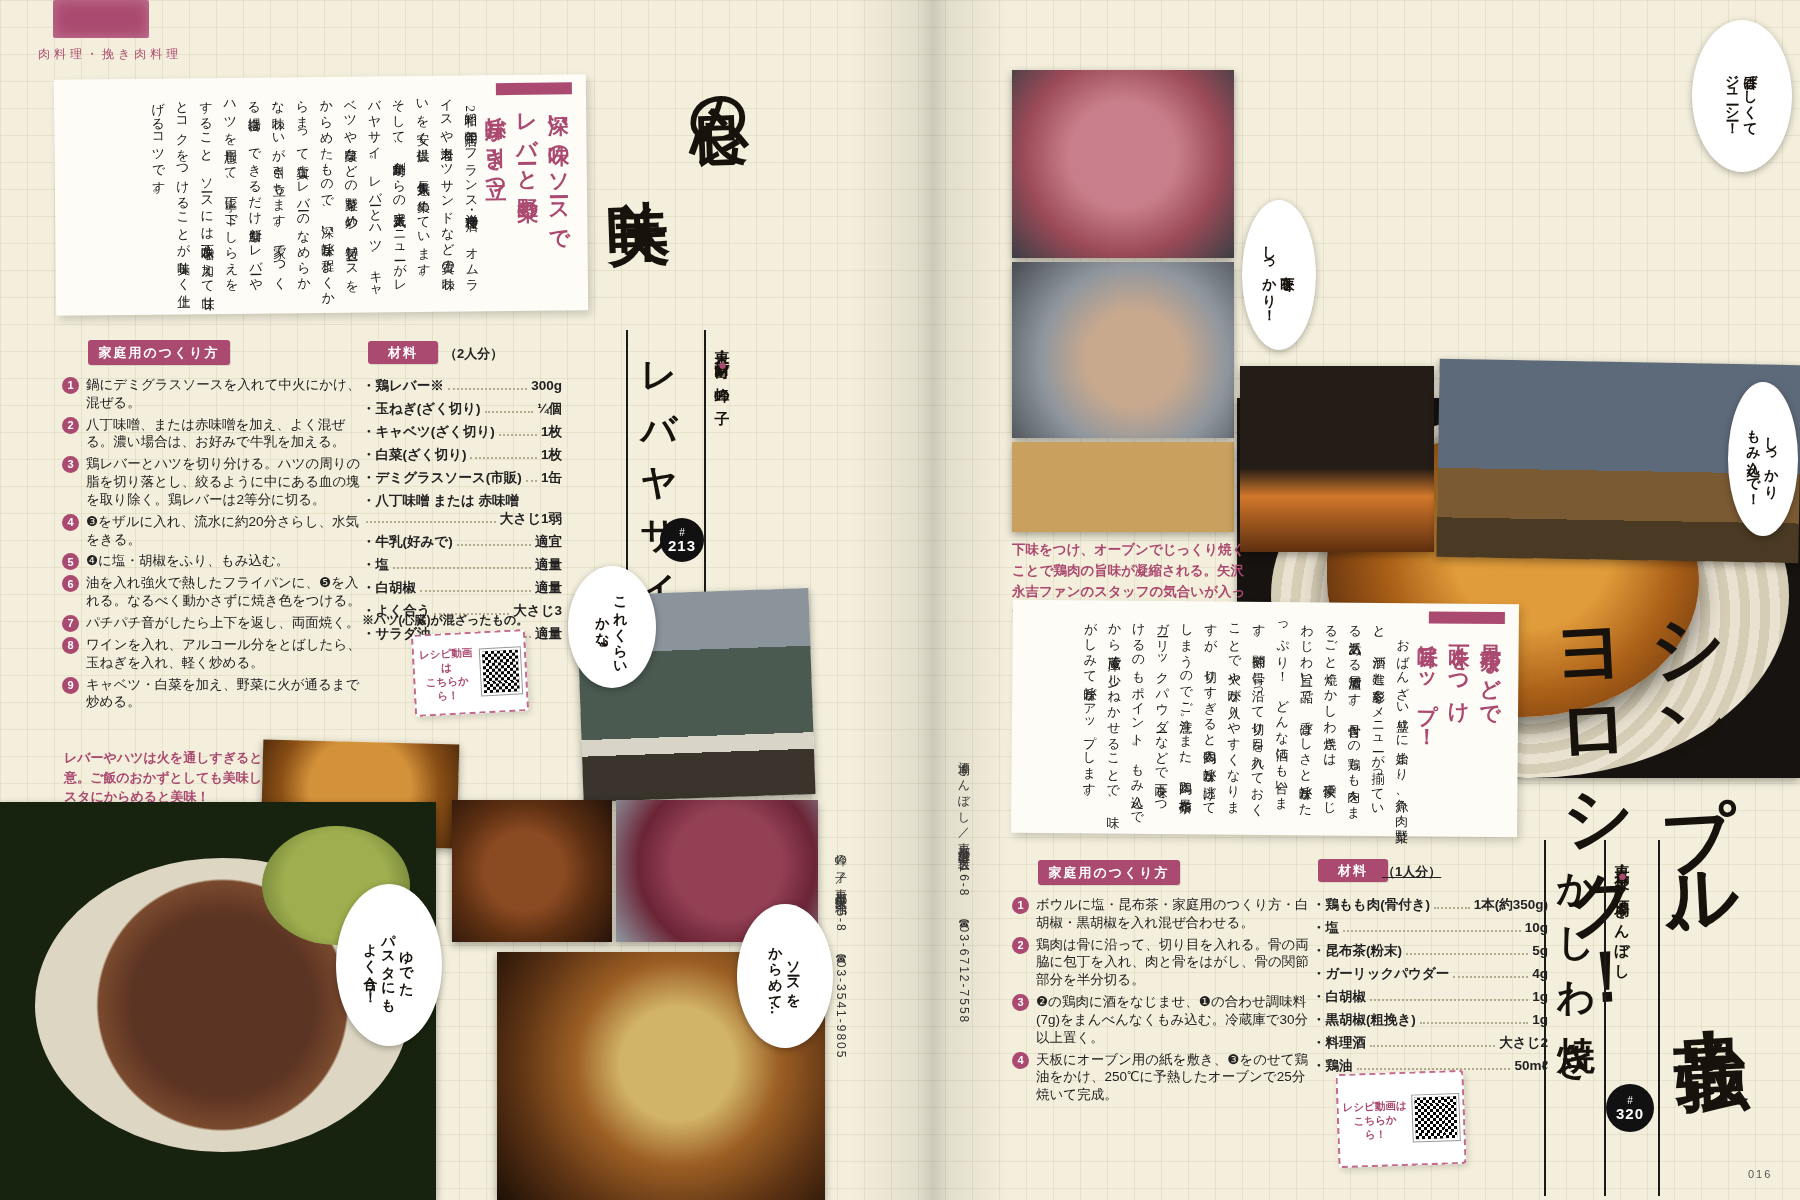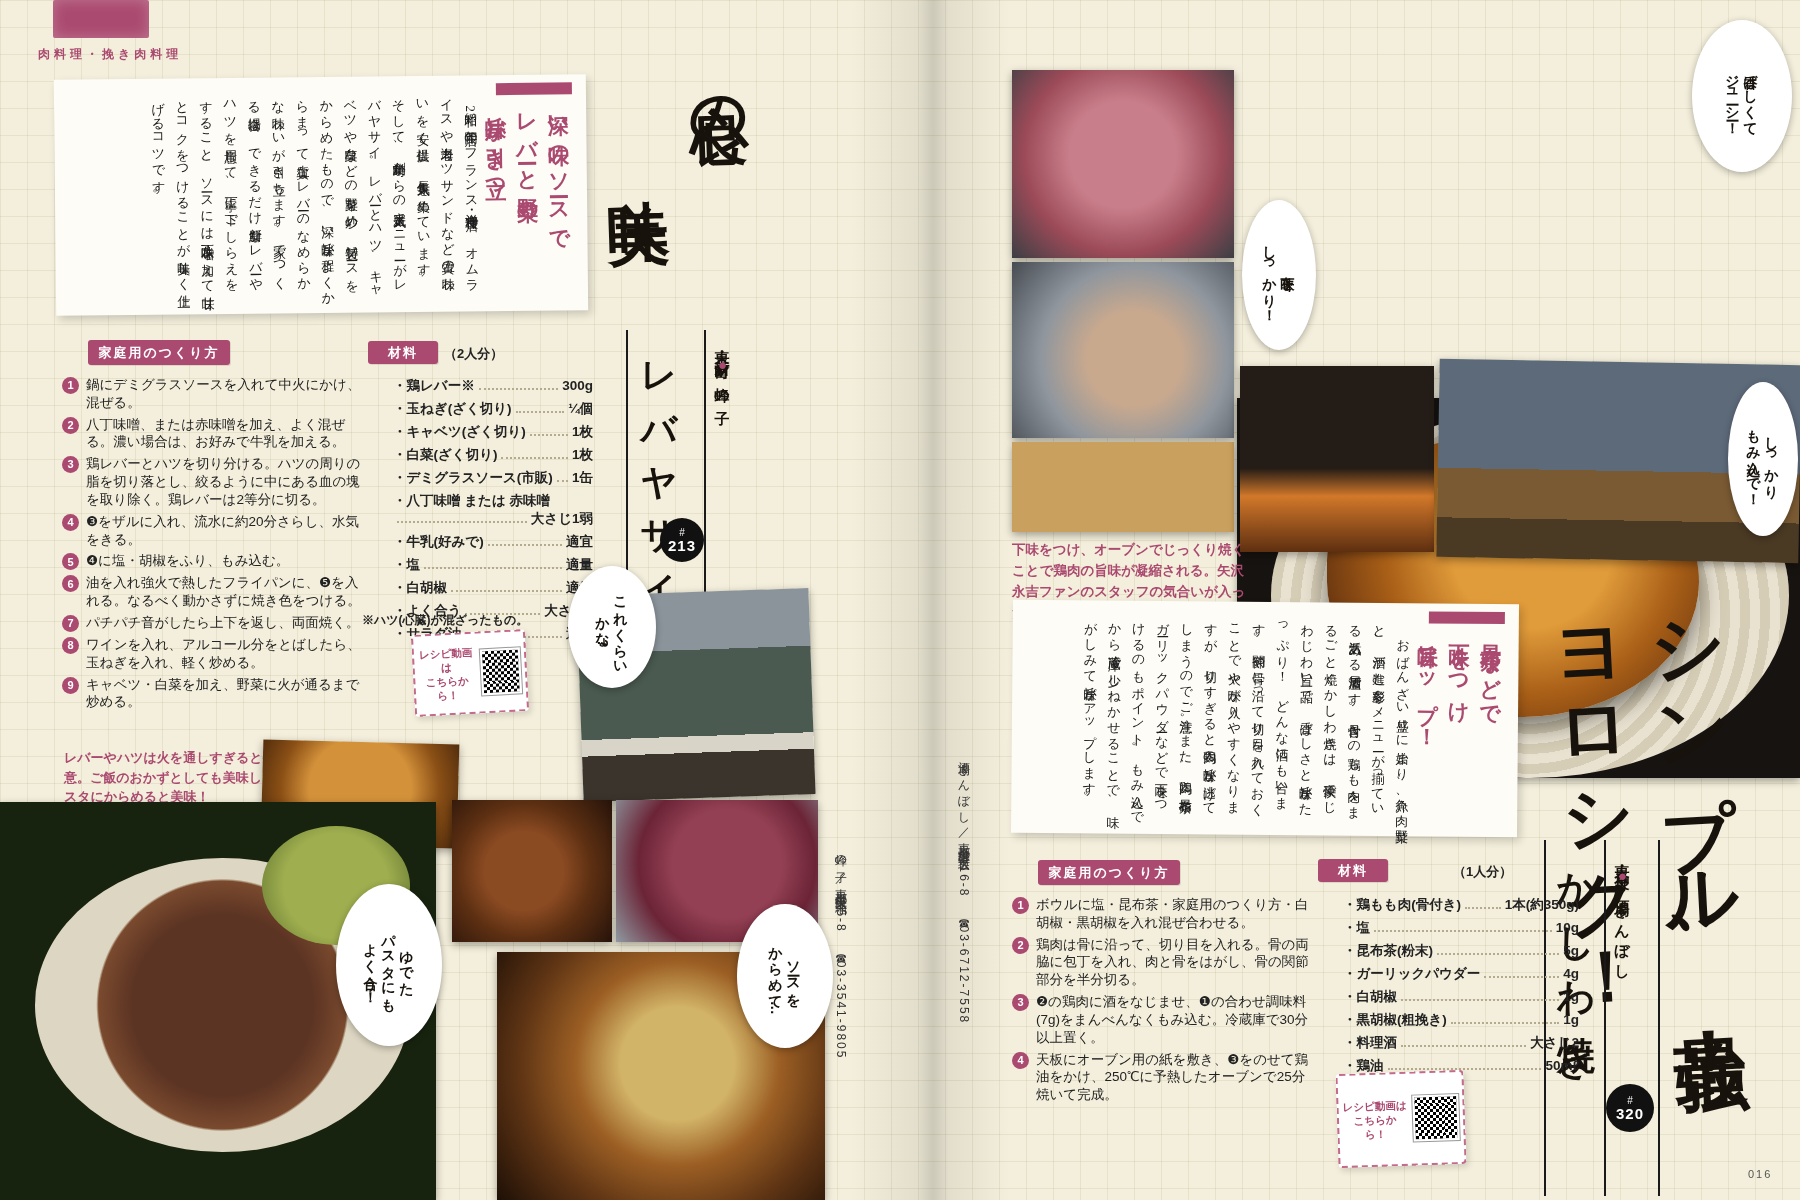--- a/index.html
+++ b/index.html
@@ -10,42 +10,42 @@
       linear-gradient(rgba(186,175,136,.22) 1px, transparent 1px),
       linear-gradient(90deg, rgba(186,175,136,.22) 1px, transparent 1px);
     background-size:27px 27px;
     font-family:"Liberation Sans", sans-serif;color:#222;
   }
   .v{writing-mode:vertical-rl;text-orientation:mixed;}
   .pre{white-space:pre-line;}
   .abs{position:absolute;}
   
   .stamp{background:#ab4a70;border-radius:2px;box-shadow:inset 0 0 14px rgba(255,255,255,.25);}
-  .section-tag{color:#ab4a70;font-weight:bold;font-size:12px;letter-spacing:4px;}
+  .section-tag{color:#ab4a70;font-weight:normal;font-size:12px;letter-spacing:4px;}
   .card{background:#fdfcf6;box-shadow:3px 4px 9px rgba(0,0,0,.18);}
   .headline{color:#ab4a70;font-weight:900;font-size:21px;line-height:1.5;letter-spacing:3px;}
   .hbar{background:#ab4a70;height:12px;}
   .article{font-family:"Liberation Serif", serif;font-size:13px;line-height:1.85;letter-spacing:1px;color:#1c1c1c;}
   .hand{font-family:"DejaVu Serif", serif;font-weight:900;color:#17120c;line-height:1.02;}
   .dishtitle{font-weight:900;color:#17120c;}
   .rule{background:#1a1a1a;width:2px;}
   .loccol{font-size:15px;font-weight:bold;letter-spacing:3px;color:#17120c;}
   .dot{color:#ab4a70;}
   .numbadge{background:#111;border-radius:50%;color:#fff;display:flex;flex-direction:column;
     align-items:center;justify-content:center;line-height:1;}
   .numbadge .hash{font-size:10px;} .numbadge .num{font-size:15px;font-weight:bold;letter-spacing:1px;}
   .badge{background:#ab4a70;color:#fff;font-weight:bold;font-size:13px;display:flex;
     align-items:center;justify-content:center;border-radius:3px;letter-spacing:2px;box-shadow:1px 1px 0 rgba(0,0,0,.1);}
   .servings{font-weight:bold;font-size:13px;}
   ol.steps{list-style:none;margin:0;padding:0;}
   ol.steps li{display:flex;gap:7px;margin-bottom:4px;font-size:13.5px;line-height:1.32;font-weight:500;}
   .stepnum{flex:0 0 17px;height:17px;border-radius:50%;background:#ab4a70;color:#fff;font-size:11px;
     font-weight:bold;display:flex;align-items:center;justify-content:center;margin-top:1px;}
   .steptext{color:#222;}
-  .ing{display:flex;flex-direction:column;gap:5px;margin-left:31px;}
+  .ing{display:flex;flex-direction:column;gap:5px;}
   .ing-row{display:flex;align-items:baseline;font-size:13.5px;font-weight:600;}
   .ing-leader{flex:1;border-bottom:2px dotted #b3ab8e;margin:0 4px 4px 4px;min-width:10px;}
   .ing-amount{white-space:nowrap;font-weight:700;}
   .ing-row.wrap{flex-wrap:wrap;}
   .ing-row.wrap .ing-name{flex:0 0 100%;}
   .small-note{color:#ab4a70;font-size:13px;line-height:1.5;font-weight:600;}
   .ing-foot{font-size:12px;font-weight:600;color:#222;text-align:center;}
   .qrcard{background:#fff;border:2px dashed #c46a8d;border-radius:4px;display:flex;
     align-items:center;justify-content:center;gap:6px;padding:4px;box-shadow:2px 3px 6px rgba(0,0,0,.15);}
   .qrtext{color:#ab4a70;font-weight:bold;font-size:10.5px;line-height:1.35;text-align:center;}
@@ -318,21 +318,21 @@
         <span class="steptext">❷の鶏肉に酒をなじませ、❶の合わせ調味料(7g)をまんべんなくもみ込む。冷蔵庫で30分以上置く。</span>
       </li>
 
       <li>
         <span class="stepnum">4</span>
         <span class="steptext">天板にオーブン用の紙を敷き、❸をのせて鶏油をかけ、250℃に予熱したオーブンで25分焼いて完成。</span>
       </li>
     </ol>
 
   <div class="abs badge" style="left:1318px;top:859px;width:70px;height:23px;">材料</div>
-  <div class="abs servings" style="left:1453px;top:863px;">（1人分）</div>
+  <div class="abs servings" style="left:1382px;top:863px;text-decoration:underline;">（1人分）</div>
   <div class="abs ing" style="left:1312px;top:896px;width:236px;">
 
       <div class="ing-row">
         <span class="ing-name">・鶏もも肉(骨付き)</span>
         <span class="ing-leader"></span>
         <span class="ing-amount">1本(約350g)</span>
       </div>
 
       <div class="ing-row">
         <span class="ing-name">・塩</span>

